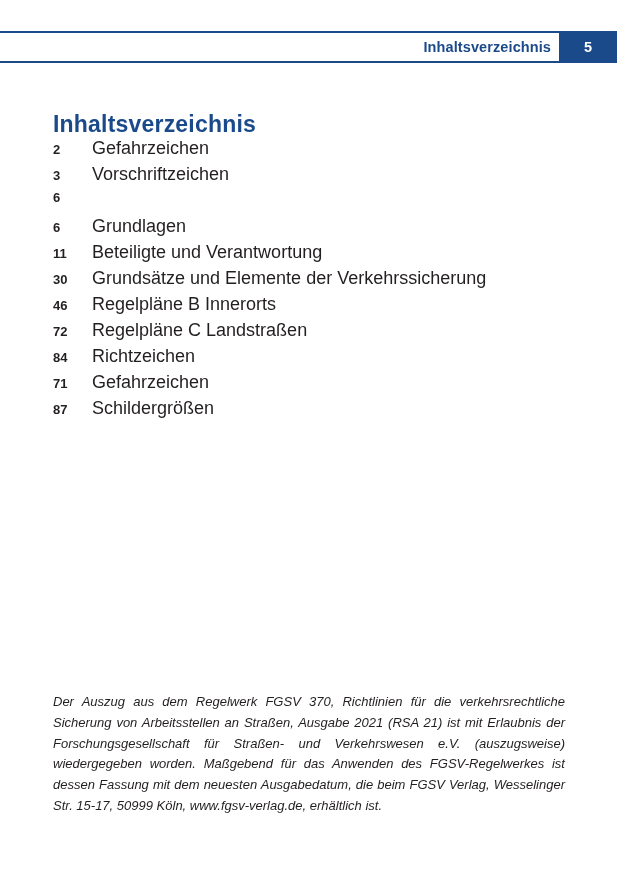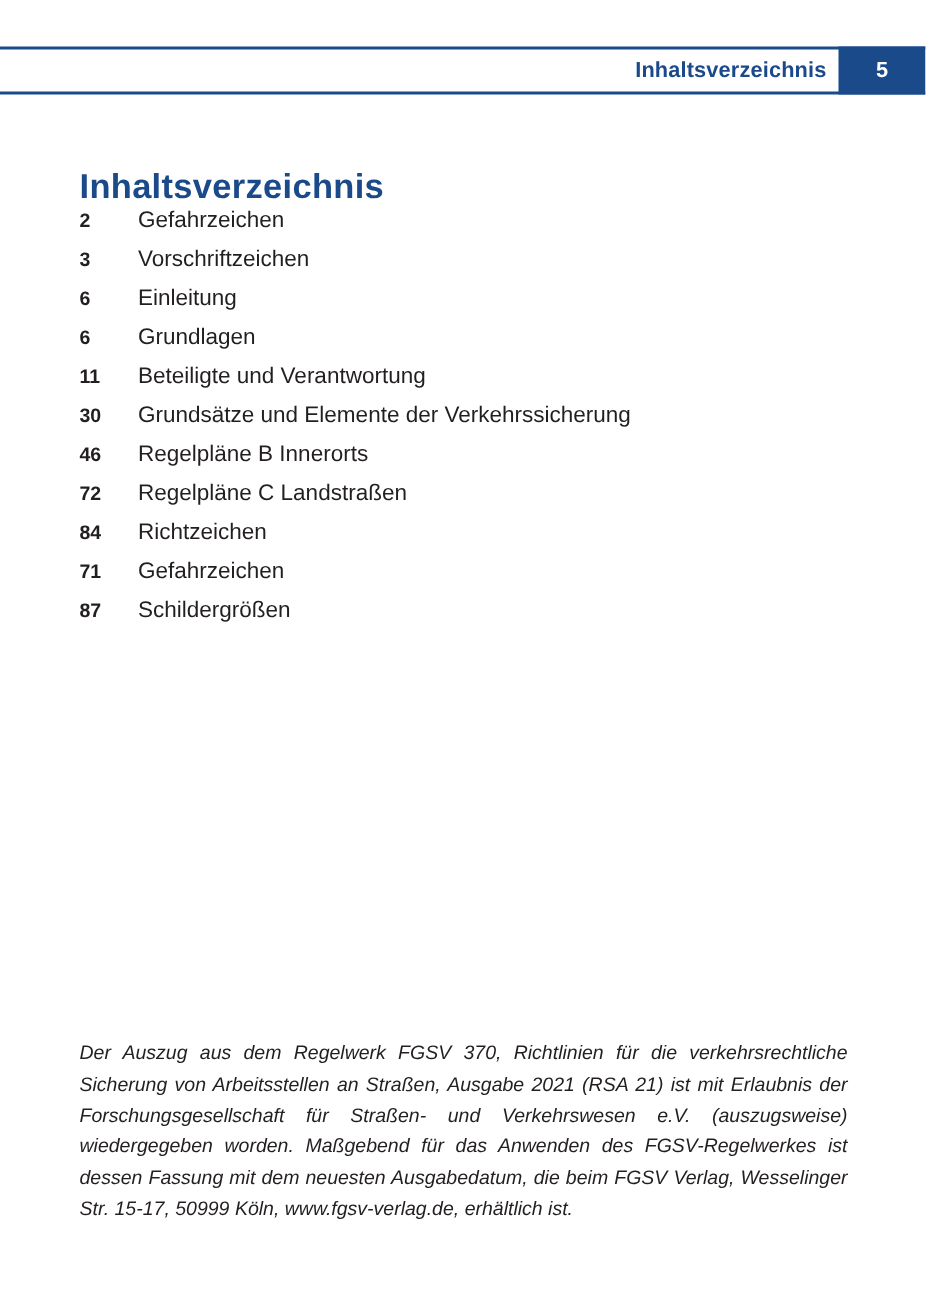--- a/index.html
+++ b/index.html
@@ -102,21 +102,21 @@
   }
   .toc-page {
     flex: 0 0 39px;
     font-size: 13px;
     font-weight: bold;
     color: #231f20;
     text-align: left;
   }
   .toc-label {
     flex: 1 1 auto;
-    font-size: 15px;
+    font-size: 18px;
     font-weight: normal;
     color: #231f20;
     white-space: nowrap;
   }
 
   
   .notice {
     position: absolute;
     left: 53px;
     top: 679px;
@@ -153,21 +153,20 @@
       <span class="toc-label">Gefahrzeichen</span>
     </div>
 
     <div class="toc-row">
       <span class="toc-page">3</span>
       <span class="toc-label">Vorschriftzeichen</span>
     </div>
 
     <div class="toc-row">
       <span class="toc-page">6</span>
-      <span class="toc-label">Einleitung</span>
     </div>
 
     <div class="toc-row">
       <span class="toc-page">6</span>
       <span class="toc-label">Grundlagen</span>
     </div>
 
     <div class="toc-row">
       <span class="toc-page">11</span>
       <span class="toc-label">Beteiligte und Verantwortung</span>

